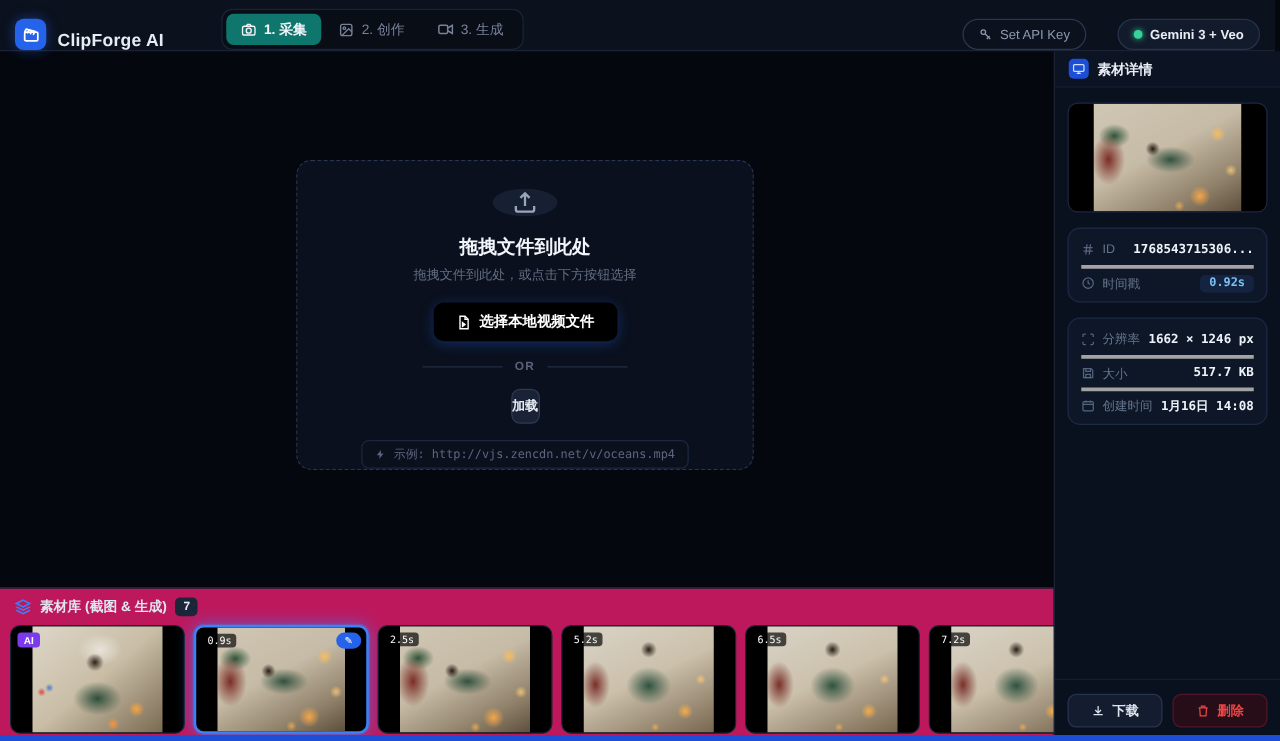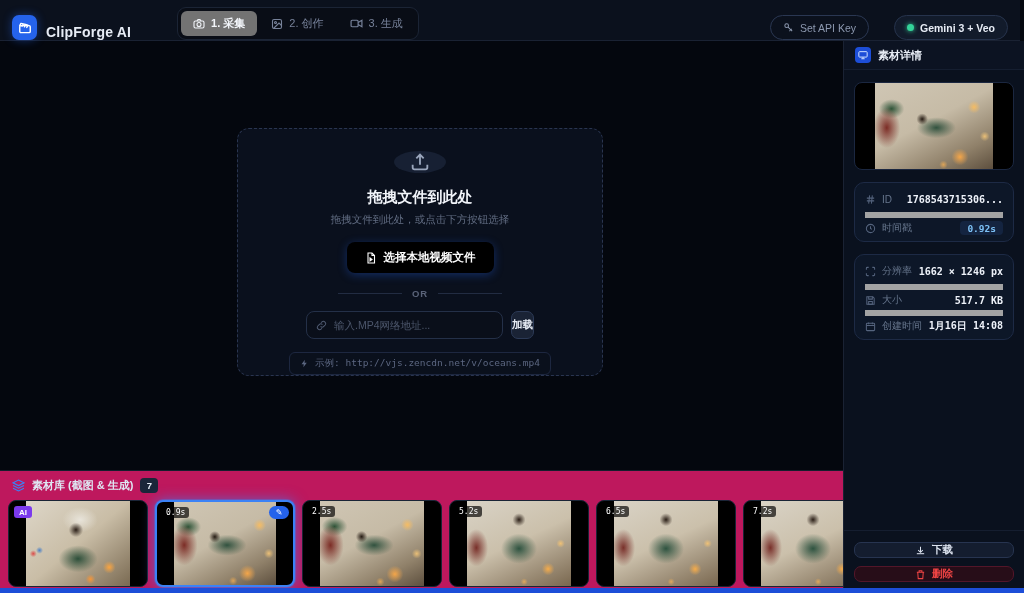--- a/index.html
+++ b/index.html
@@ -26,21 +26,21 @@
   }
   .app-title { font-size:14px; font-weight:bold; margin-left:9px; letter-spacing:.2px; }
   .tabs {
     display:flex; align-items:center; gap:2px; margin-left:46px;
     background:#090d16; border:1px solid #1b2435; border-radius:9px; padding:3px;
   }
   .tab {
     display:flex; align-items:center; gap:6px; padding:5px 12px; border-radius:6px;
     font-size:11px; color:#77829a; cursor:pointer; white-space:nowrap;
   }
-  .tab.active { background:#737373; color:#f2f5fa; font-weight:bold; }
+  .tab.active { background:#0f766e; color:#f2f5fa; font-weight:bold; }
   .header-right { margin-left:auto; display:flex; align-items:center; gap:25px; }
   .pill {
     display:flex; align-items:center; gap:6px; height:25px; padding:0 12px;
     border-radius:13px; font-size:10.5px; white-space:nowrap;
   }
   .api-pill { border:1px solid #2a3752; color:#8d99b0; background:transparent; }
   .model-pill { background:#121b2b; border:1px solid #26334c; color:#e7ecf5; font-weight:bold; }
   .dot { width:7px; height:7px; border-radius:50%; background:#34d399; box-shadow:0 0 5px #34d399; }
 
   
@@ -141,34 +141,34 @@
   .preview {
     margin:12px 10px 0; height:88px; background:#000; border:1px solid #1b2740;
     border-radius:8px; overflow:hidden; display:flex; justify-content:center;
   }
   .preview .pframe { width:118px; height:100%; }
   .card {
     margin:12px 10px 0; background:#0d1728; border:1px solid #1d2a45;
     border-radius:10px; padding:3px 10px;
   }
   .row { display:flex; align-items:center; gap:6px; height:26px; }
-  .row + .row { border-top:6px solid #a3a3a3; }
+  .row + .row { border-top:3px solid #a3a3a3; }
   .r-icon { color:#55647e; flex:none; }
   .r-label { font-size:10px; color:#66758c; }
   .r-value {
     margin-left:auto; font-size:10px; font-weight:bold; color:#eef2f9;
     font-family:"DejaVu Sans Mono", monospace;
   }
   .r-badge {
     margin-left:auto; font-size:9.5px; font-weight:bold; color:#7cc0f4;
     background:#142440; padding:1.5px 7px; border-radius:4px;
     font-family:"DejaVu Sans Mono", monospace;
   }
   .sb-actions {
-    margin-top:auto; border-top:1px solid #151e30; padding:11px 10px; display:flex; gap:8px;flex-direction:column;
+    margin-top:auto; border-top:1px solid #151e30; padding:11px 10px; display:flex; gap:8px;
   }
   .btn-dl, .btn-del {
     flex:1; height:27px; border-radius:7px; display:flex; align-items:center;
     justify-content:center; gap:6px; font-size:10.5px; font-weight:bold; cursor:pointer;
   }
   .btn-dl { background:#141d2f; border:1px solid #273450; color:#dde4f0; }
   .btn-del { background:#270d18; border:1px solid #531629; color:#ef4444; }
 
   .bluebar { position:absolute; left:0; right:0; bottom:0; height:5px; background:#1d4ed8; z-index:30; }
 
@@ -296,29 +296,20 @@
           </svg>
         </span>
       <span>选择本地视频文件</span>
     </button>
     <div class="or-row">
       <div class="or-line"></div>
       <div class="or-text">OR</div>
       <div class="or-line"></div>
     </div>
     <div class="url-row">
-      <div class="url-wrap">
-        <span>
-            <svg width="11" height="11" viewBox="0 0 24 24" fill="none" stroke="currentColor" stroke-width="2.2">
-              <path d="M10 14a5 5 0 0 0 7 0l3-3a5 5 0 0 0-7-7l-2 2"></path>
-              <path d="M14 10a5 5 0 0 0-7 0l-3 3a5 5 0 0 0 7 7l2-2"></path>
-            </svg>
-          </span>
-        <input type="text" placeholder="输入.MP4网络地址..." style="">
-      </div>
       <button class="btn-load">加载</button>
     </div>
     <div class="hint-box">
       <span>
           <svg width="9" height="9" viewBox="0 0 24 24" fill="#5b6680">
             <path d="M13 2L4 14h6l-1 8 9-12h-6z"></path>
           </svg>
         </span>
       <span>示例: http://vjs.zencdn.net/v/oceans.mp4</span>
     </div>

